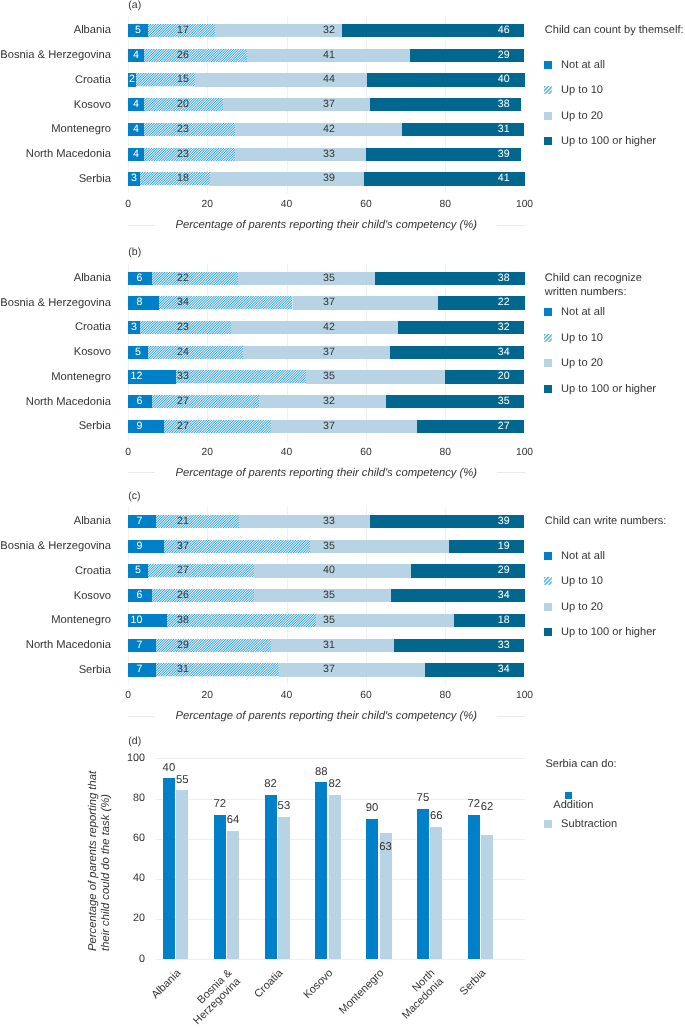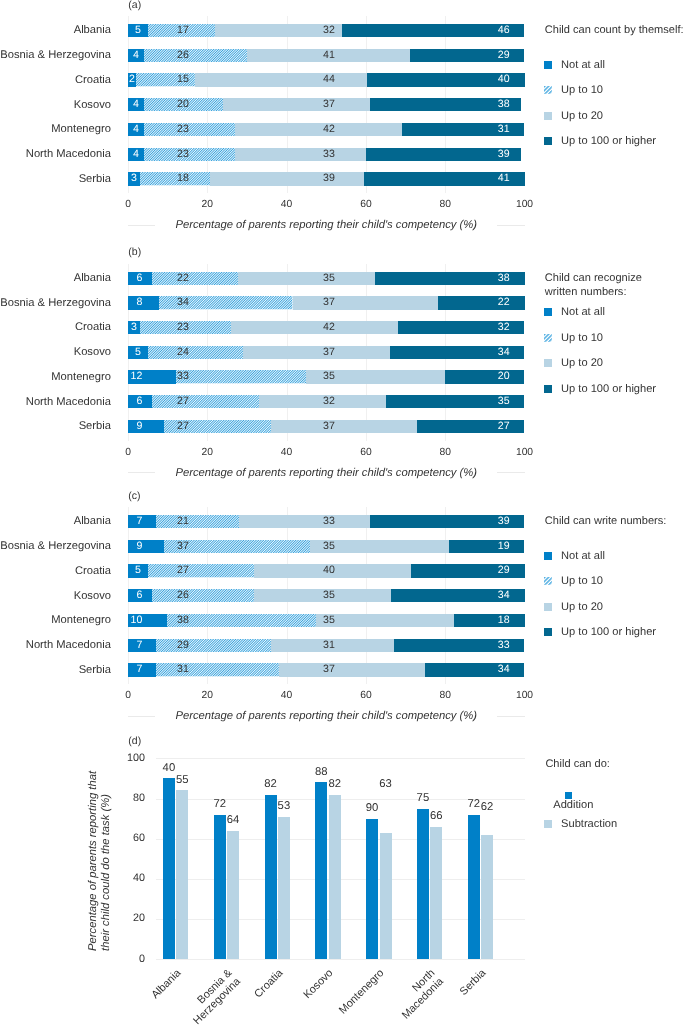--- a/index.html
+++ b/index.html
@@ -560,21 +560,21 @@
       <div class="vbar d0" style="left: 315.3px; top: 782.472px; width: 12px; height: 176.528px;"></div>
       <div class="vbarlabel" style="left: 301.3px; width: 40px; top: 765.872px;">88</div>
       <div class="vbar d1" style="left: 328.7px; top: 794.508px; width: 12px; height: 164.492px;"></div>
       <div class="vbarlabel" style="left: 314.7px; width: 40px; top: 777.908px;">82</div>
       <div class="xcat-rot" style="left: 207.4px; top: 967px;">
         <div>Kosovo</div>
       </div>
       <div class="vbar d0" style="left: 366.1px; top: 818.58px; width: 12px; height: 140.42px;"></div>
       <div class="vbarlabel" style="left: 352.1px; width: 40px; top: 801.98px;">90</div>
       <div class="vbar d1" style="left: 379.5px; top: 832.622px; width: 12px; height: 126.378px;"></div>
-      <div class="vbarlabel" style="left: 365.5px; width: 40px; top: 778px;">63</div>
+      <div class="vbarlabel" style="left: 365.5px; width: 40px; top: 841px;">63</div>
       <div class="xcat-rot" style="left: 258.2px; top: 967px;">
         <div>Montenegro</div>
       </div>
       <div class="vbar d0" style="left: 416.9px; top: 808.55px; width: 12px; height: 150.45px;"></div>
       <div class="vbarlabel" style="left: 402.9px; width: 40px; top: 791.95px;">75</div>
       <div class="vbar d1" style="left: 430.3px; top: 826.604px; width: 12px; height: 132.396px;"></div>
       <div class="vbarlabel" style="left: 416.3px; width: 40px; top: 810.004px;">66</div>
       <div class="xcat-rot" style="left: 309px; top: 967px;">
         <div>North</div>
         <div>Macedonia</div>
@@ -583,21 +583,21 @@
       <div class="vbarlabel" style="left: 453.7px; width: 40px; top: 797.968px;">72</div>
       <div class="vbar d1" style="left: 481.1px; top: 834.628px; width: 12px; height: 124.372px;"></div>
       <div class="vbarlabel" style="left: 467.1px; width: 40px; top: 801px;">62</div>
       <div class="xcat-rot" style="left: 359.8px; top: 967px;">
         <div>Serbia</div>
       </div>
       <div class="ytitle" style="left: 87.4px; top: 950.6px; transform: rotate(-90deg); transform-origin: 0px 0px; width: 182px; text-align: left; line-height: 12.7px;">
         <div>Percentage of parents reporting that</div>
         <div>their child could do the task (%)</div>
       </div>
-      <div class="legend-title" style="left: 545.4px; top: 758px;">Child can do:</div>
+      <div class="legend-title" style="left: 545.4px; top: 758px;">Serbia can do:</div>
       <div class="legend-item" style="left: 543.8px; top: 791.7px; flex-direction: column;">
         <div class="legend-swatch d0"></div>
         <div class="legend-label">Addition</div>
       </div>
       <div class="legend-item" style="left: 543.8px; top: 817.8px;">
         <div class="legend-swatch d1"></div>
         <div class="legend-label">Subtraction</div>
       </div>
     </div>
   </div>

